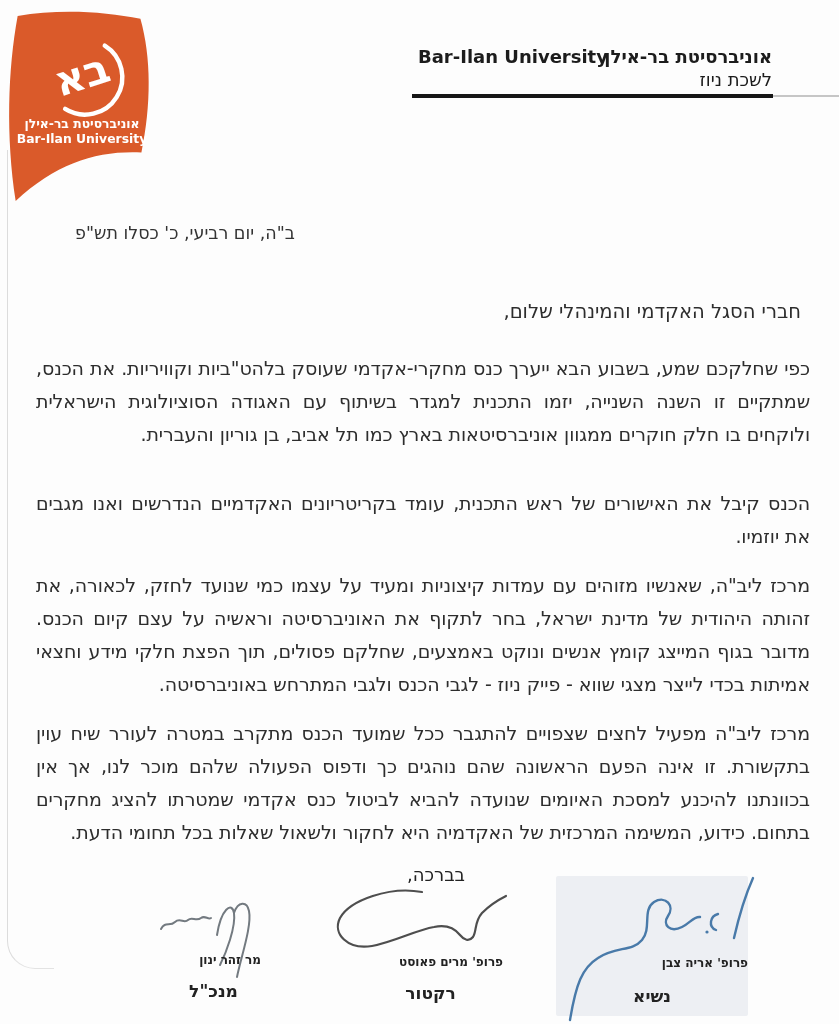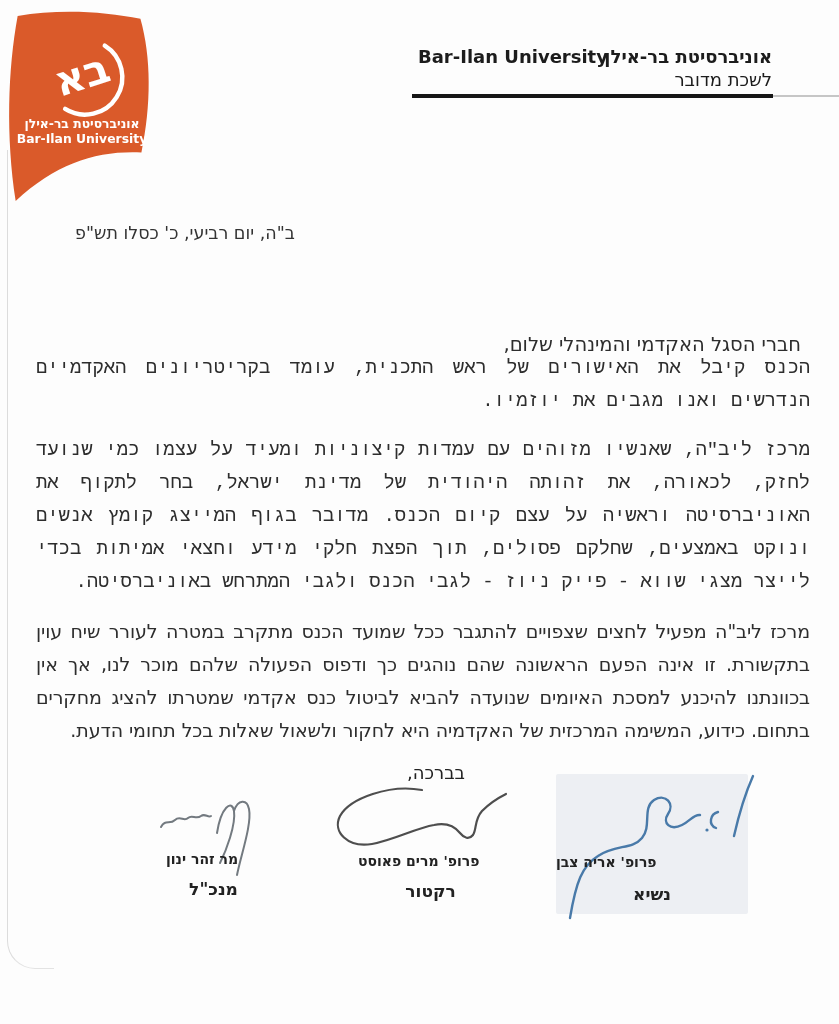--- a/index.html
+++ b/index.html
@@ -22,37 +22,37 @@
   .hdr-he .b{font-weight:bold;}
   .rule-thick{position:absolute;left:412px;top:94px;width:361px;height:4px;background:#161616;}
   .rule-thin{position:absolute;left:773px;top:95px;width:66px;height:2px;background:#c6c6c6;}
 
   
   .date{position:absolute;left:75px;top:218px;direction:rtl;text-align:left;
     font-size:17.5px;line-height:30px;color:#333;}
 
   
   .salutation{position:absolute;right:38px;top:300px;direction:rtl;
-    font-size:19.5px;color:#2d2d2d;margin-top:33px;}
+    font-size:19.5px;color:#2d2d2d;}
 
   
   .body{position:absolute;left:36px;top:352px;width:774px;direction:rtl;}
   .body p{margin:0;font-size:19px;line-height:33px;text-align:justify;color:#2d2d2d;
     letter-spacing:-0.1px;}
   .body p.g1{margin-bottom:36px;}
-  .body p.g2{margin-bottom:16px;font-family:Liberation Mono, monospace;}
+  .body p.g2{margin-bottom:16px;}
 
   
   .sig-area{position:relative;height:205px;direction:ltr;}
   .closing{position:absolute;left:350px;top:15px;width:100px;text-align:center;
     direction:rtl;font-size:18px;color:#222;}
   .sig-group{position:absolute;}
   .sig-box{position:absolute;left:0;top:0;right:0;bottom:0;background:#edeff3;border-radius:2px;}
-  .sig-name{position:absolute;font-size:14px;font-weight:600;color:#222;direction:rtl;
-    text-align:left;white-space:nowrap;}
+  .sig-name{position:absolute;font-size:12px;font-weight:600;color:#222;direction:rtl;
+    text-align:right;white-space:nowrap;}
   .sig-title{position:absolute;font-size:17px;font-weight:600;color:#222;direction:rtl;
     text-align:center;}
   .sig-svg{position:absolute;overflow:visible;}
 </style>
 </head>
 <body>
 
 <div class="canvas">
 
   <div class="page-edge"></div>
@@ -63,32 +63,33 @@
     <text x="80" y="84" font-size="42" font-weight="bold" fill="#ffffff" text-anchor="middle" transform="rotate(-18 80 70)">בא</text>
     <text x="80" y="123" font-size="12.5" font-weight="bold" fill="#ffffff" text-anchor="middle">אוניברסיטת בר-אילן</text>
     <text x="80" y="138" font-size="12.5" font-weight="bold" fill="#ffffff" text-anchor="middle">Bar-Ilan University</text>
   </svg>
 
   <div class="hdr-en">
     <div class="b">Bar-Ilan University</div>
   </div>
   <div class="hdr-he">
     <div class="b">אוניברסיטת בר-אילן</div>
-    <div>לשכת מדובר</div>
+    <div>לשכת ניוז</div>
   </div>
   <div class="rule-thick"></div>
   <div class="rule-thin"></div>
 
   <div class="date">
     <div>ב"ה, יום רביעי, כ' כסלו תש"פ</div>
   </div>
 
   <div class="salutation">חברי הסגל האקדמי והמינהלי שלום,</div>
 
   <div class="body">
+    <p class="g1">כפי שחלקכם שמע, בשבוע הבא ייערך כנס מחקרי-אקדמי שעוסק בלהט"ביות וקוויריות. את הכנס, שמתקיים זו השנה השנייה, יזמו התכנית למגדר בשיתוף עם האגודה הסוציולוגית הישראלית ולוקחים בו חלק חוקרים ממגוון אוניברסיטאות בארץ כמו תל אביב, בן גוריון והעברית.</p>
     <p class="g2">הכנס קיבל את האישורים של ראש התכנית, עומד בקריטריונים האקדמיים הנדרשים ואנו מגבים את יוזמיו.</p>
     <p class="g2">מרכז ליב"ה, שאנשיו מזוהים עם עמדות קיצוניות ומעיד על עצמו כמי שנועד לחזק, לכאורה, את זהותה היהודית של מדינת ישראל, בחר לתקוף את האוניברסיטה וראשיה על עצם קיום הכנס. מדובר בגוף המייצג קומץ אנשים ונוקט באמצעים, שחלקם פסולים, תוך הפצת חלקי מידע וחצאי אמיתות בכדי לייצר מצגי שווא - פייק ניוז - לגבי הכנס ולגבי המתרחש באוניברסיטה.</p>
     <p>מרכז ליב"ה מפעיל לחצים שצפויים להתגבר ככל שמועד הכנס מתקרב במטרה לעורר שיח עוין בתקשורת. זו אינה הפעם הראשונה שהם נוהגים כך ודפוס הפעולה שלהם מוכר לנו, אך אין בכוונתנו להיכנע למסכת האיומים שנועדה להביא לביטול כנס אקדמי שמטרתו להציג מחקרים בתחום. כידוע, המשימה המרכזית של האקדמיה היא לחקור ולשאול שאלות בכל תחומי הדעת.</p>
 
     <div class="sig-area">
 
       <div class="closing">בברכה,</div>
 
       <div class="sig-group" style="left:130px;top:0;width:95px;height:160px;">
         <svg class="sig-svg" style="left:-9px;top:50px;width:106px;height:80px;" viewBox="0 0 106 80">

